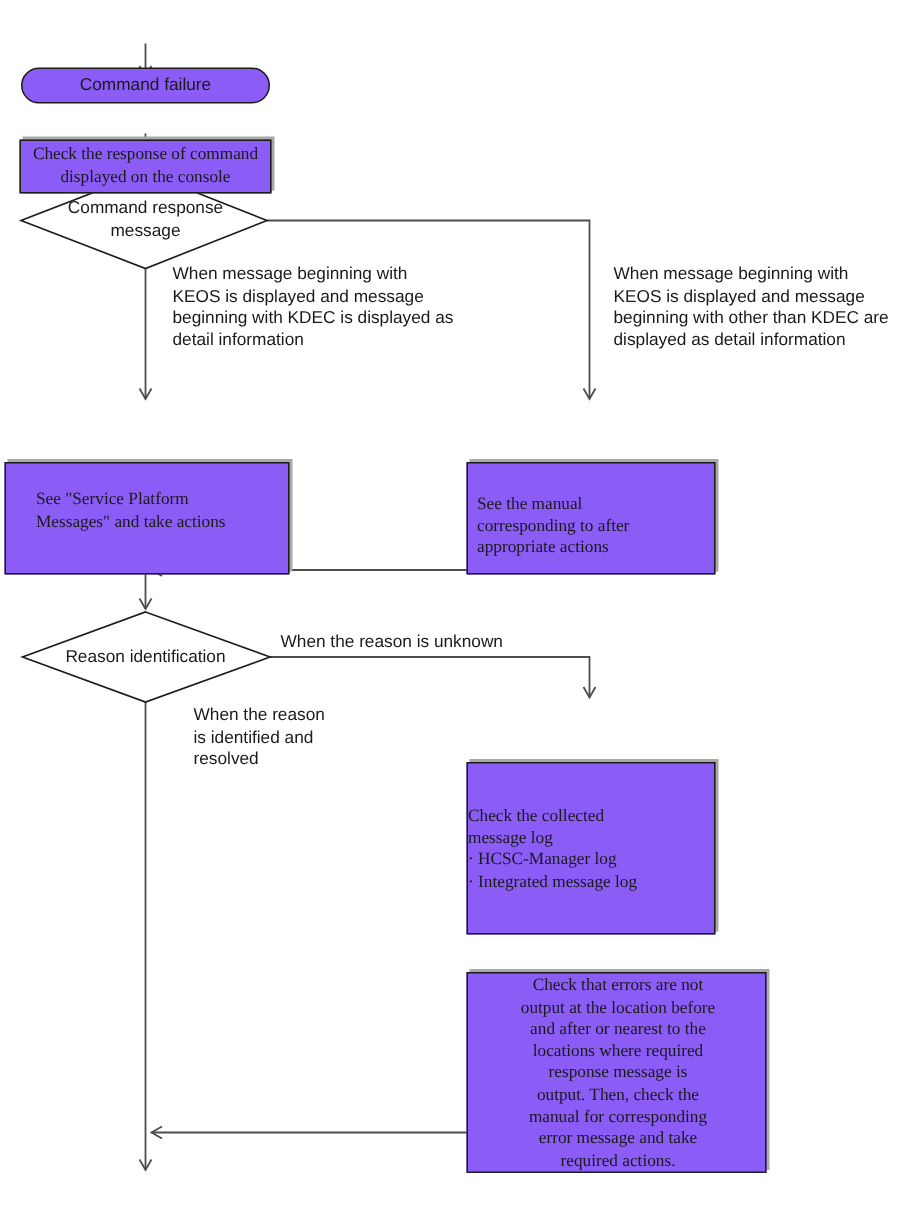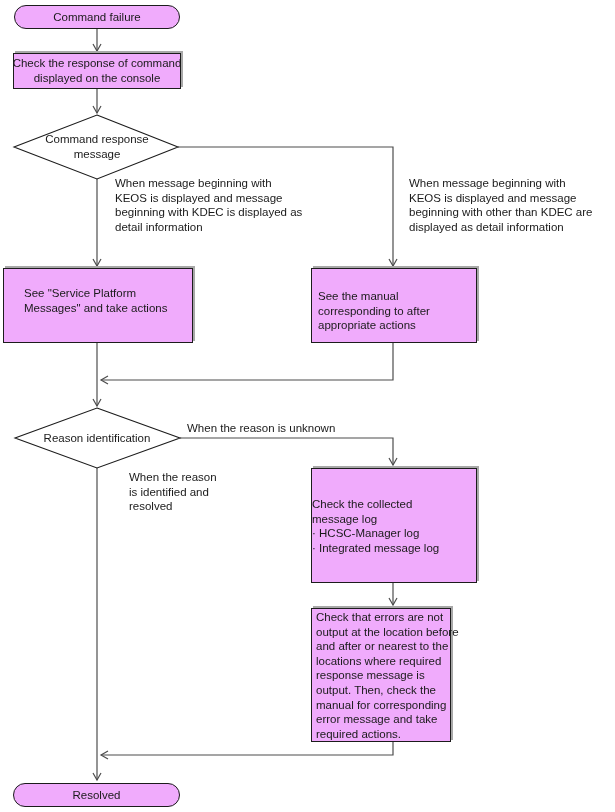--- a/index.html
+++ b/index.html
@@ -2,22 +2,22 @@
 <html><head>
 <meta charset="utf-8">
 <style>
   html,body { margin:0; padding:0; background:#ffffff; }
   .canvas {
     position:relative; width:615px; height:812px; background:#ffffff;
     font-family:"Liberation Sans", sans-serif; font-size:11.5px;
     line-height:14.6px; color:#1a1a1a; overflow:hidden;
   }
   .svg-layer { position:absolute; left:0; top:0; }
-  .node { position:absolute; box-sizing:border-box; background:#f0abfc; }
-  .rect { border:1px solid #1c1c1c; box-shadow:2px -2px 0 #a8a8a8; }
+  .node { position:absolute; box-sizing:border-box; background:#8b5cf6;margin-top:40px; }
+  .rect { border:1px solid #1c1c1c; box-shadow:2px -2px 0 #a8a8a8;font-family:Liberation Serif, serif; }
   .pill { border:1px solid #1c1c1c; border-radius:13px;
           display:flex; align-items:center; justify-content:center; }
   .center { display:flex; flex-direction:column; align-items:center; justify-content:center; text-align:center; }
   .label { position:absolute; }
   .ln { white-space:nowrap; }
   .ctr { text-align:center; }
 </style>
 </head>
 <body>
 
@@ -100,21 +100,21 @@
     <div class="ln">resolved</div>
   </div>
 
   <div class="node rect" style="left:311px; top:468px; width:166px; height:115px; padding:28px 4px 0 0;">
     <div class="ln">Check the collected</div>
     <div class="ln">message log</div>
     <div class="ln">· HCSC-Manager log</div>
     <div class="ln">· Integrated message log</div>
   </div>
 
-  <div class="node rect" style="left:311px; top:608px; width:140px; height:134px; padding:1px 2px 0 4px;">
+  <div class="node rect" style="left:311px; top:608px; width:200px; height:134px; padding:1px 2px 0 4px;text-align:center;">
     <div class="ln">Check that errors are not</div>
     <div class="ln">output at the location before</div>
     <div class="ln">and after or nearest to the</div>
     <div class="ln">locations where required</div>
     <div class="ln">response message is</div>
     <div class="ln">output. Then, check the</div>
     <div class="ln">manual for corresponding</div>
     <div class="ln">error message and take</div>
     <div class="ln">required actions.</div>
   </div>

